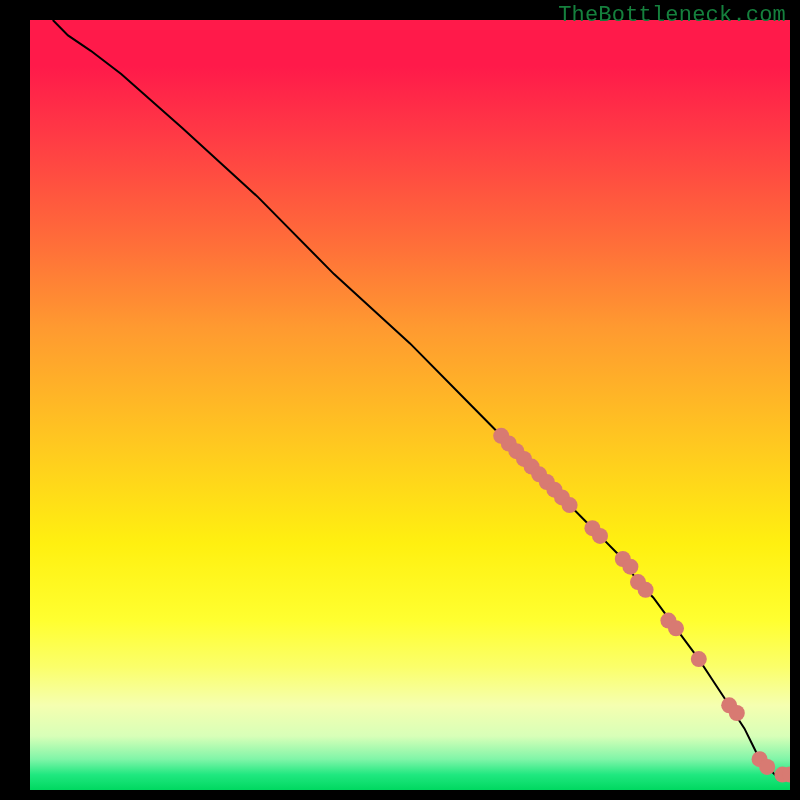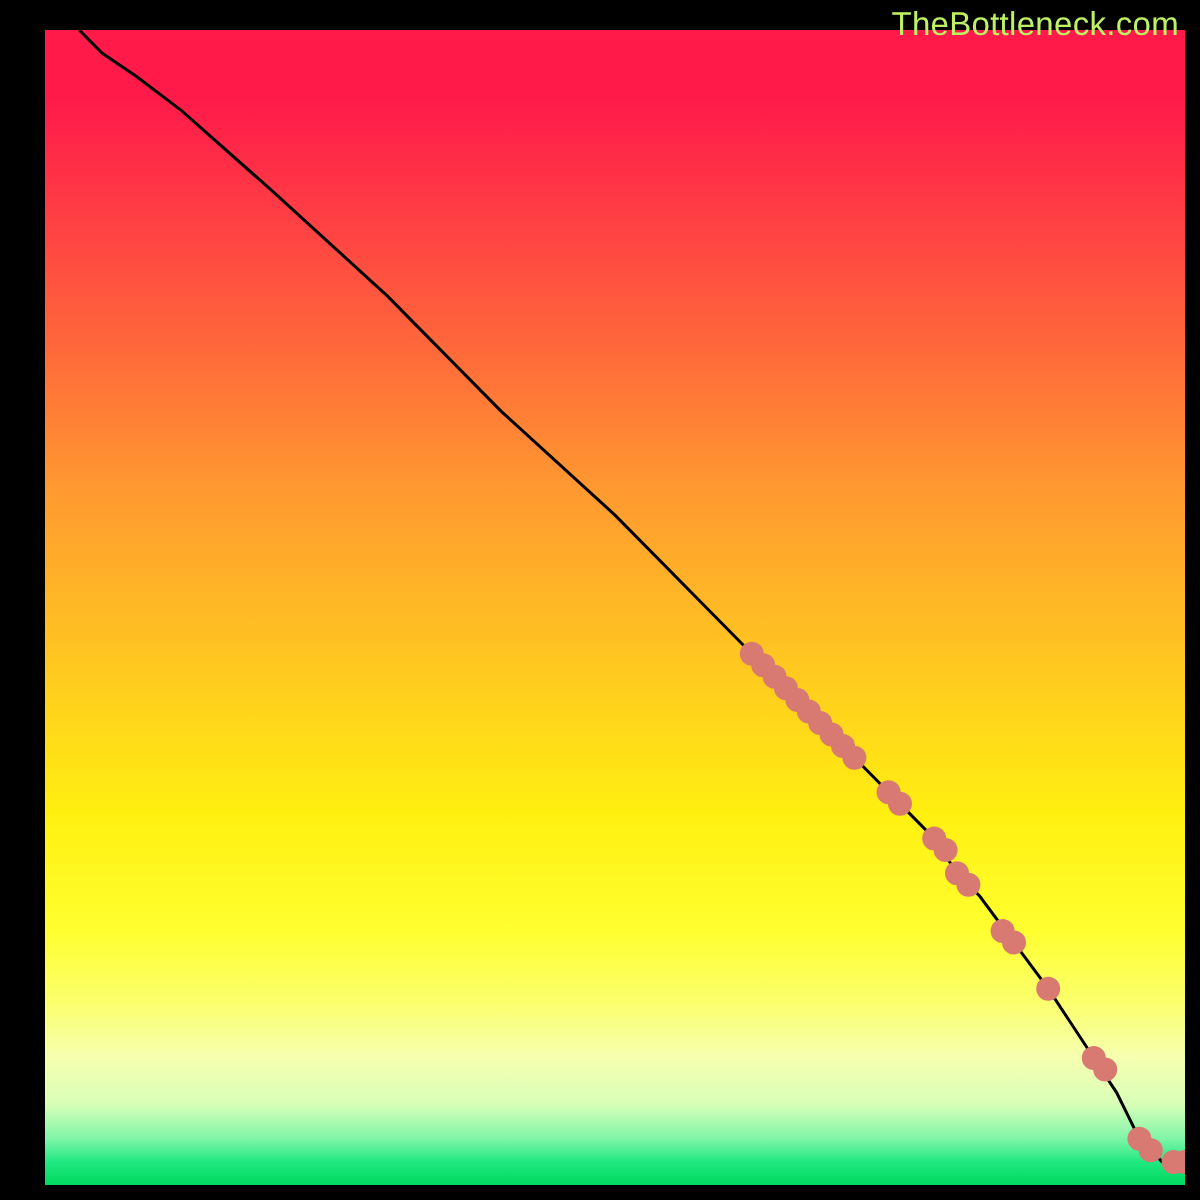--- a/index.html
+++ b/index.html
@@ -39,23 +39,23 @@
       #d8ffb8 93%,
       #80f5a8 96%,
       #20e880 98%,
       #00d860 100%
     );
   }
   .watermark {
     position: absolute;
     top: 3px;
     right: 14px;
-    color: #bef264;
+    color: #15803d;
     font-size: 22px;
-    font-family: Liberation Sans, sans-serif;
+    font-family: Liberation Mono, monospace;
     letter-spacing: 0.2px;
     z-index: 5;
   }
   svg.curve {
     position: absolute;
     left: 0;
     top: 0;
     width: 760px;
     height: 770px;
     z-index: 3;

